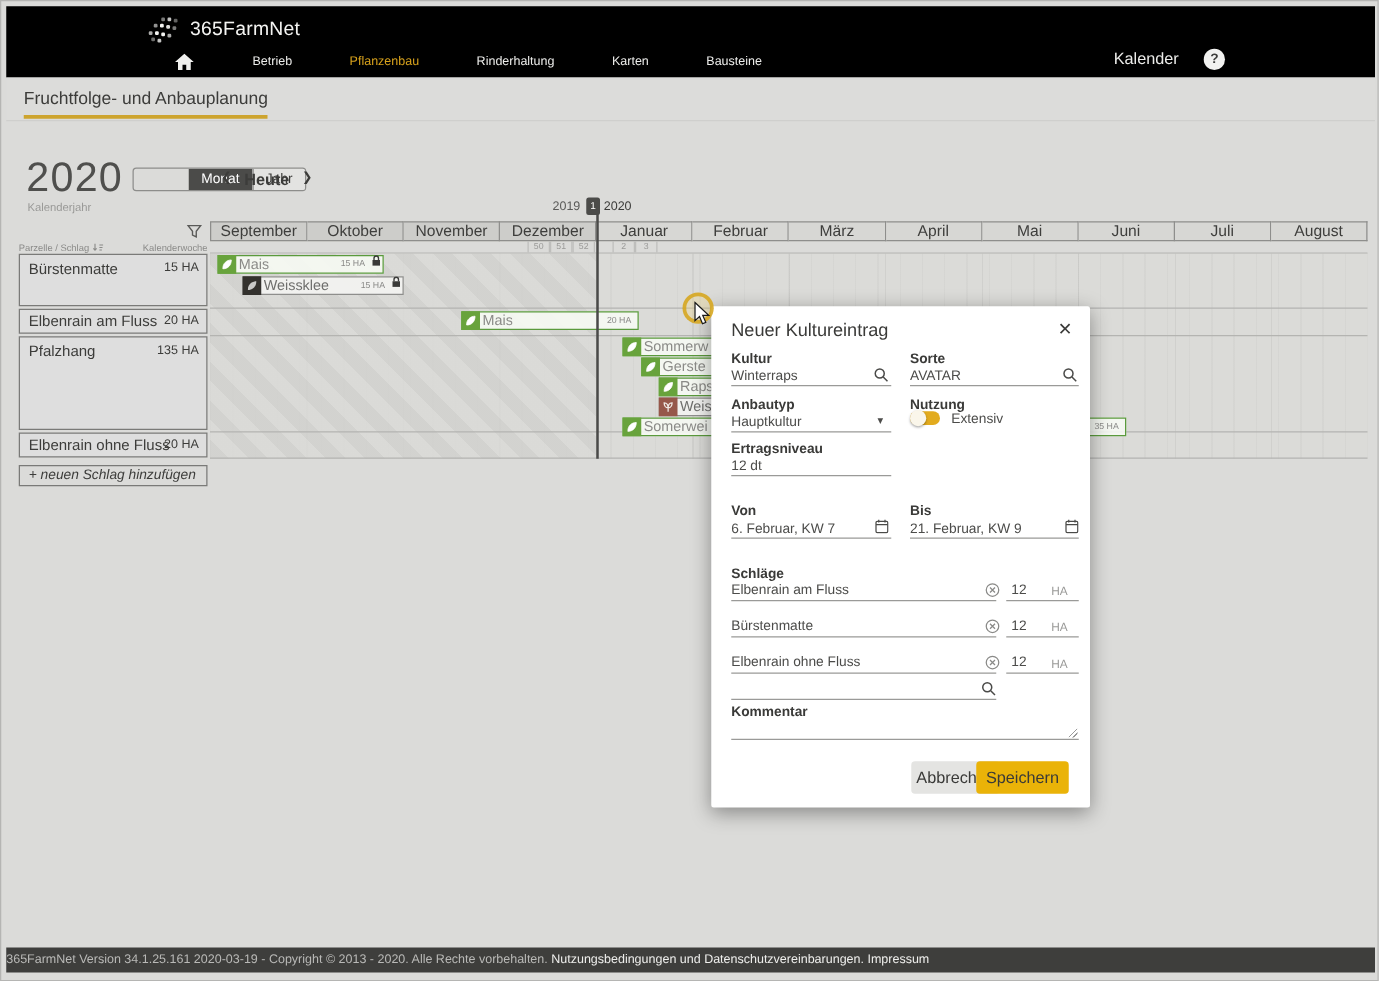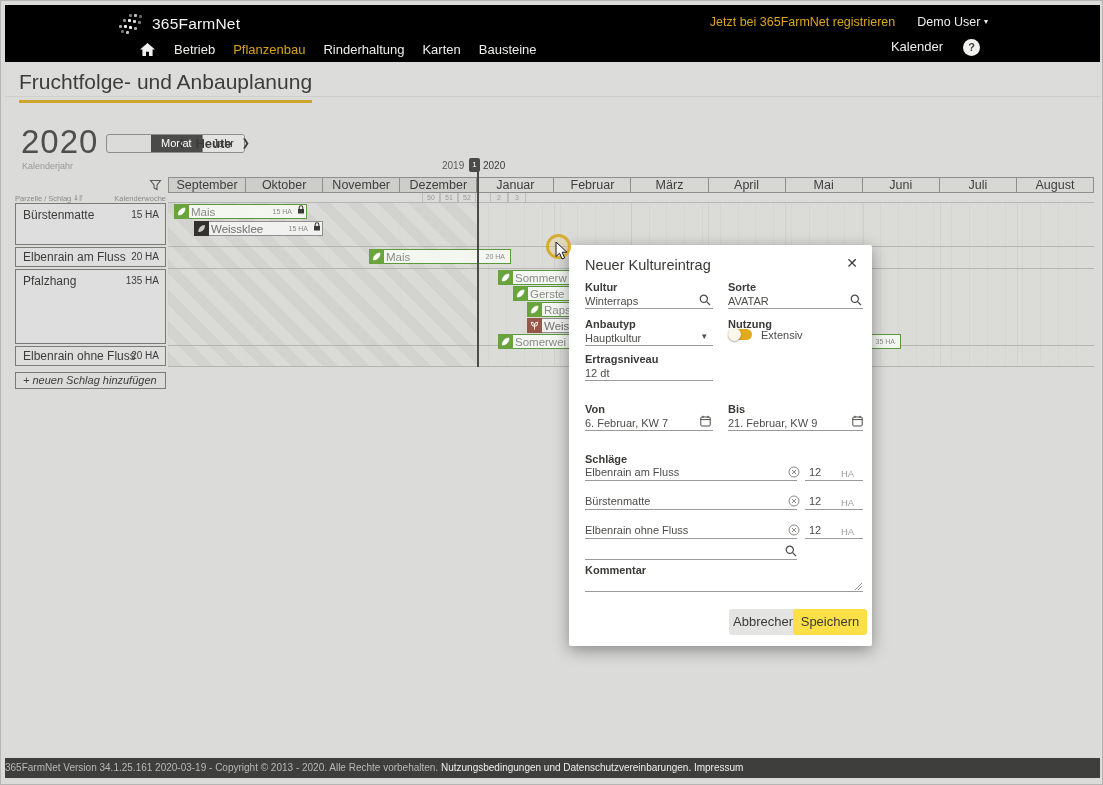--- a/index.html
+++ b/index.html
@@ -9,31 +9,31 @@
 
   
   .topbar { position:absolute; left:4px; top:4px; width:1095px; height:57px; background:#000000; }
   .logo { position:absolute; left:112px; top:8px; display:flex; align-items:center; gap:5px; }
   .logo-text { color:#f4f4f2; font-size:15.5px; letter-spacing:.2px; }
   .hdr-right1 { position:absolute; right:112px; top:10px; display:flex; gap:22px; align-items:center; }
   .register { color:#dda61d; font-size:12.5px; cursor:pointer; }
   .user { color:#ededEB; font-size:12.5px; cursor:pointer; }
   .user .caret { font-size:8px; vertical-align:2px; color:#ededeb; }
   .nav { position:absolute; left:134px; top:33px; display:flex; align-items:center; gap:18px; height:22px; }
-  .nav-item { color:#ededeb; font-size:13px; cursor:pointer; }
+  .nav-item { color:#ededeb; font-size:10px; cursor:pointer;margin-left:28px; }
   .nav-item.active { color:#d8a21c; }
   .hdr-right2 { position:absolute; right:120px; top:34px; display:flex; align-items:flex-start; gap:20px; }
   .kalender { color:#ededeb; font-size:13px; cursor:pointer; }
   .help-circle { width:17px; height:17px; border-radius:50%; background:#f2f2f0; color:#3e3e3c;
                  font-size:11px; font-weight:700; text-align:center; line-height:17px; cursor:pointer; }
 
   
   .tabstrip { position:absolute; left:4px; top:61px; width:1095px; height:35px; background:#dcdcda;
               border-bottom:1px solid #cfcfcd; }
-  .page-tab { position:absolute; left:14px; top:8px; font-size:21px; color:#3c3c3a;
+  .page-tab { position:absolute; left:14px; top:8px; font-size:14px; color:#3c3c3a;
               padding-bottom:6px; border-bottom:3px solid #cda42e; cursor:pointer; }
 
   
   .year-big { position:absolute; left:20px; top:122px; font-size:33px; color:#4f4f4d; letter-spacing:1px; }
   .year-caption { position:absolute; left:21px; top:160px; font-size:9px; color:#98989б; color:#999997; }
   .seg { position:absolute; left:105px; top:133px; display:flex; height:19px; border:1px solid #8d8d8b;
          border-radius:3px; overflow:hidden; }
   .seg-btn { font-size:11px; padding:0 10px; line-height:17px; cursor:pointer; }
   .seg-btn.on { background:#4b4b49; color:#fff;margin-left:44px; }
   .seg-btn.off { background:#e3e3e1; color:#3c3c3a; border-left:1px solid #8d8d8b; }
@@ -106,21 +106,21 @@
                   background:#e2ab1e; cursor:pointer; }
   .toggle-knob { position:absolute; left:0px; top:-1px; width:13px; height:13px; border-radius:50%;
                  background:#faf6ea; box-shadow:0 1px 2px rgba(0,0,0,.35); }
   .toggle-label { position:absolute; left:192px; top:84px; font-size:11px; color:#4c4c4a; }
   .s-name { position:absolute; left:16px; font-size:11px; color:#4c4c4a; }
   .s-size { position:absolute; left:240px; font-size:11px; color:#4c4c4a; }
   .s-unit { position:absolute; left:272px; font-size:9.5px; color:#9a9a98; }
   .btn { position:absolute; height:26px; border-radius:3px; font-size:13px; color:#3a3a38;
          font-family:"Liberation Sans",sans-serif; text-align:center; line-height:26px; cursor:pointer; }
   .btn-cancel { left:144px; top:364px; width:71px; background:#e4e4e2;margin-left:16px; }
-  .btn-save   { left:224px; top:364px; width:74px; background:#fde047; }
+  .btn-save   { left:212px; top:364px; width:74px; background:#eab308; }
   .resize-h { position:absolute; left:286px; top:338px; width:7px; height:7px;
       background:linear-gradient(135deg, transparent 0 45%, #999 45% 52%, transparent 52% 70%, #999 70% 78%, transparent 78%); }
 
   
   .ripple { position:absolute; left:545px; top:233px; width:25px; height:25px; border-radius:50%;
             border:3px solid rgba(214,164,26,0.85); background:rgba(240,212,130,0.30); z-index:70; }
   .cursor { position:absolute; left:554px; top:240px; z-index:80; }
 
   
   .footer { position:absolute; left:4px; top:757px; width:1095px; height:20px; background:#3e3e3c;
@@ -146,24 +146,20 @@
           <rect x="2" y="12" width="3" height="3" rx="1" opacity=".7"></rect>
             <rect x="7" y="12" width="3" height="3" rx="1"></rect>
             <rect x="12" y="13" width="3" height="3" rx="1"></rect>
             <rect x="17" y="14" width="3" height="3" rx="1" opacity=".7"></rect>
           <rect x="4" y="17" width="3" height="3" rx="1" opacity=".45"></rect>
             <rect x="9" y="18" width="3" height="3" rx="1" opacity=".8"></rect>
         </g>
       </svg>
       <span class="logo-text">365FarmNet</span>
     </div>
-    <div class="hdr-right1">
-      <span class="register">Jetzt bei 365FarmNet registrieren</span>
-      <span class="user"><span>Demo User</span> <span class="caret">▾</span></span>
-    </div>
     <div class="nav">
       <svg width="17" height="15" viewBox="0 0 17 15" style="cursor:pointer">
         <path d="M8.5 1 L16 7.6 H13.6 V14 H10 V9.8 H7 V14 H3.4 V7.6 H1 Z" fill="#f0f0ee"></path>
       </svg>
       <span class="nav-item">Betrieb</span>
       <span class="nav-item active">Pflanzenbau</span>
       <span class="nav-item">Rinderhaltung</span>
       <span class="nav-item">Karten</span>
       <span class="nav-item">Bausteine</span>
     </div>

